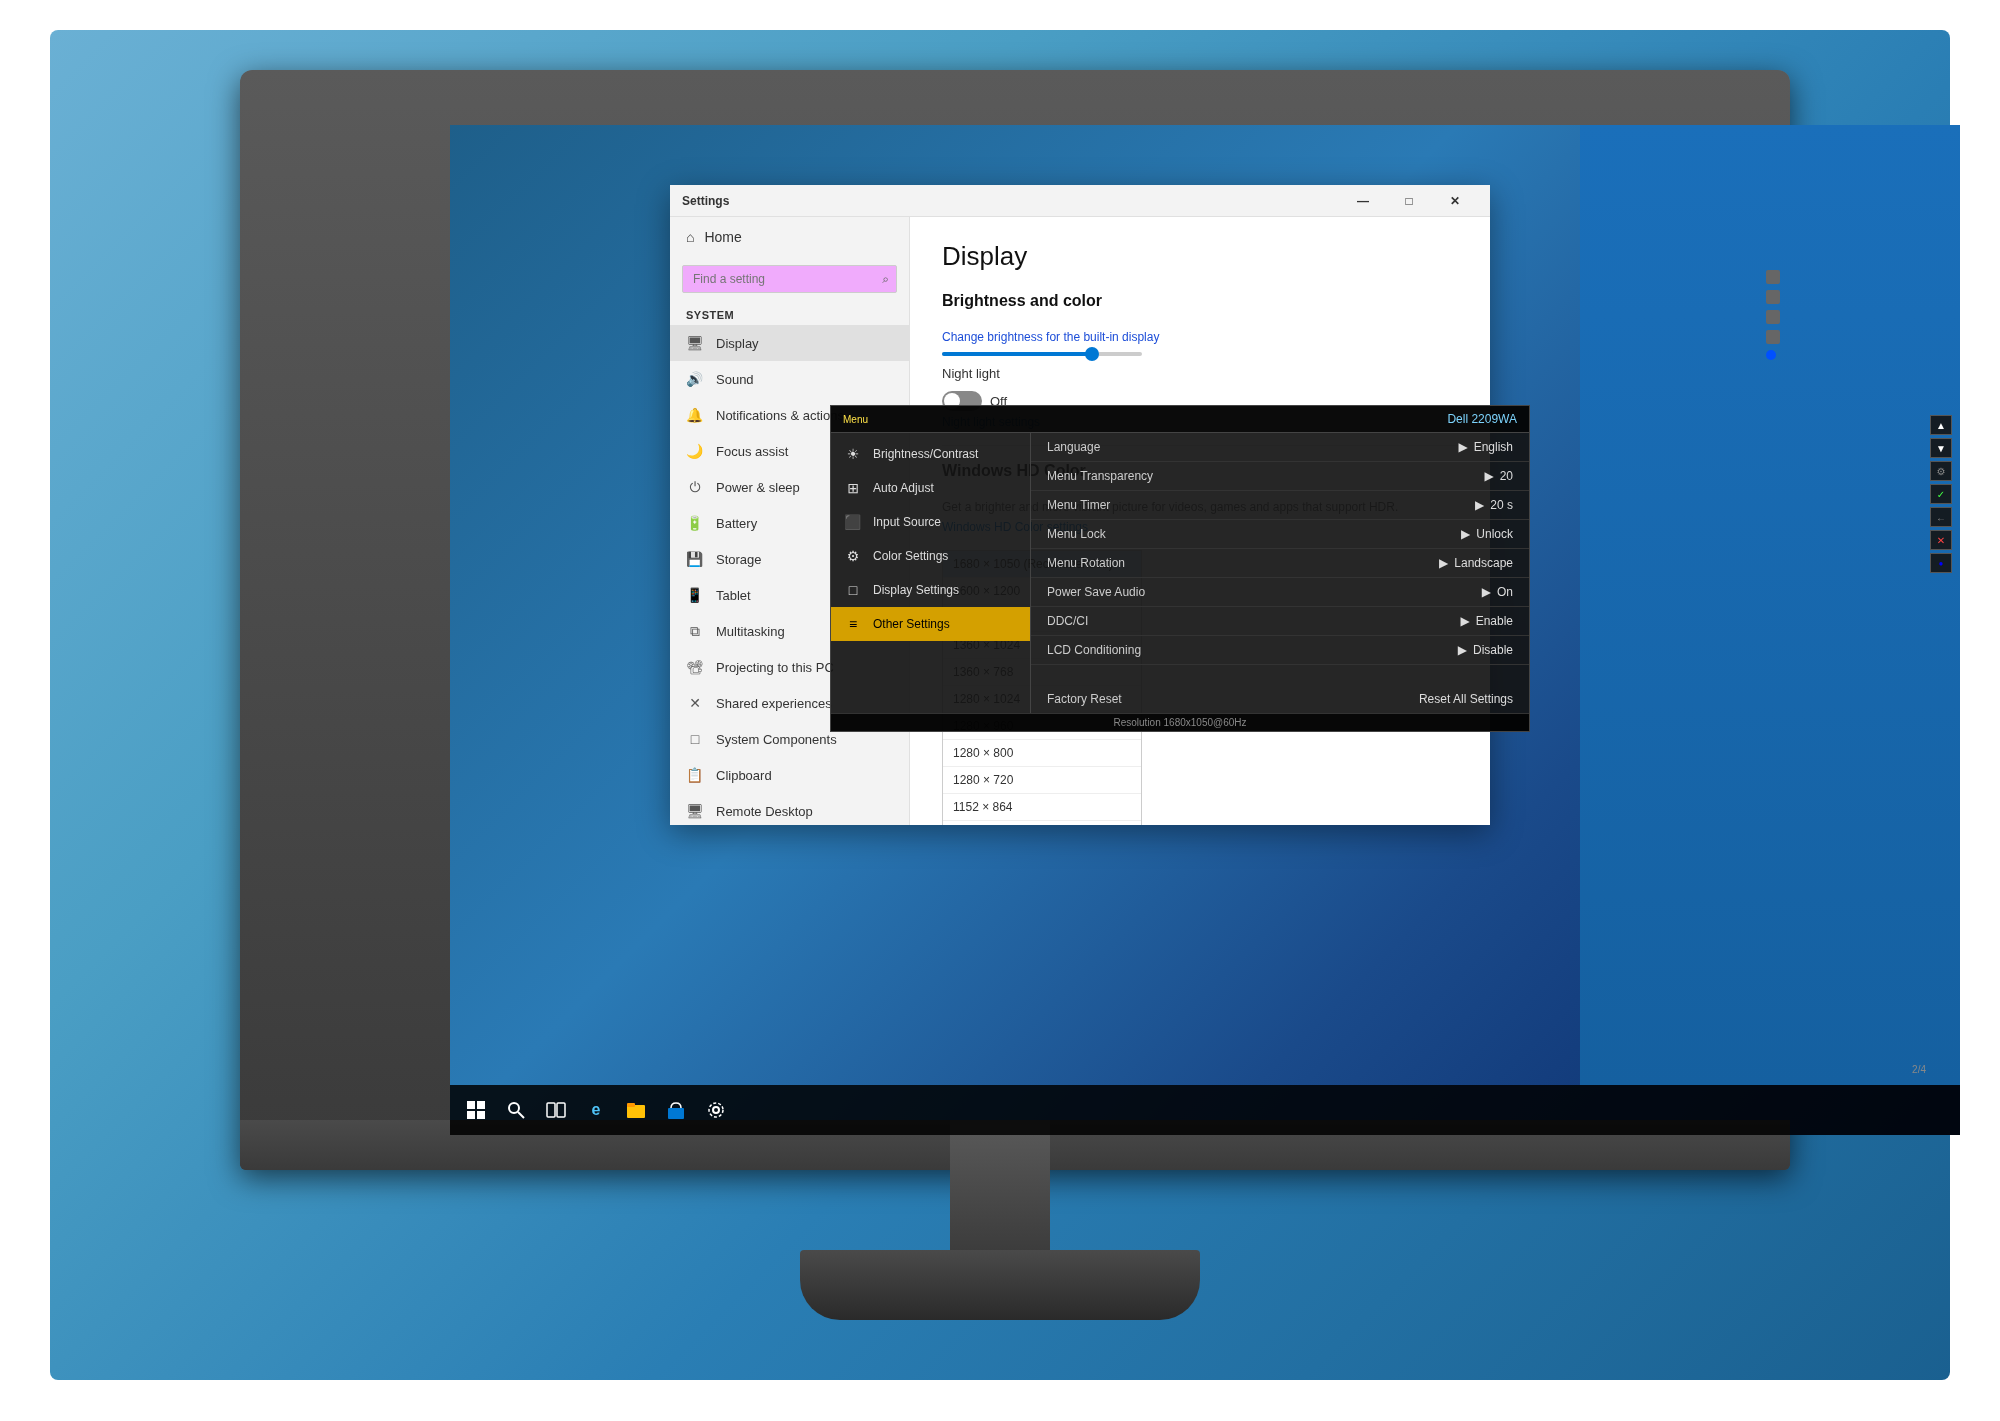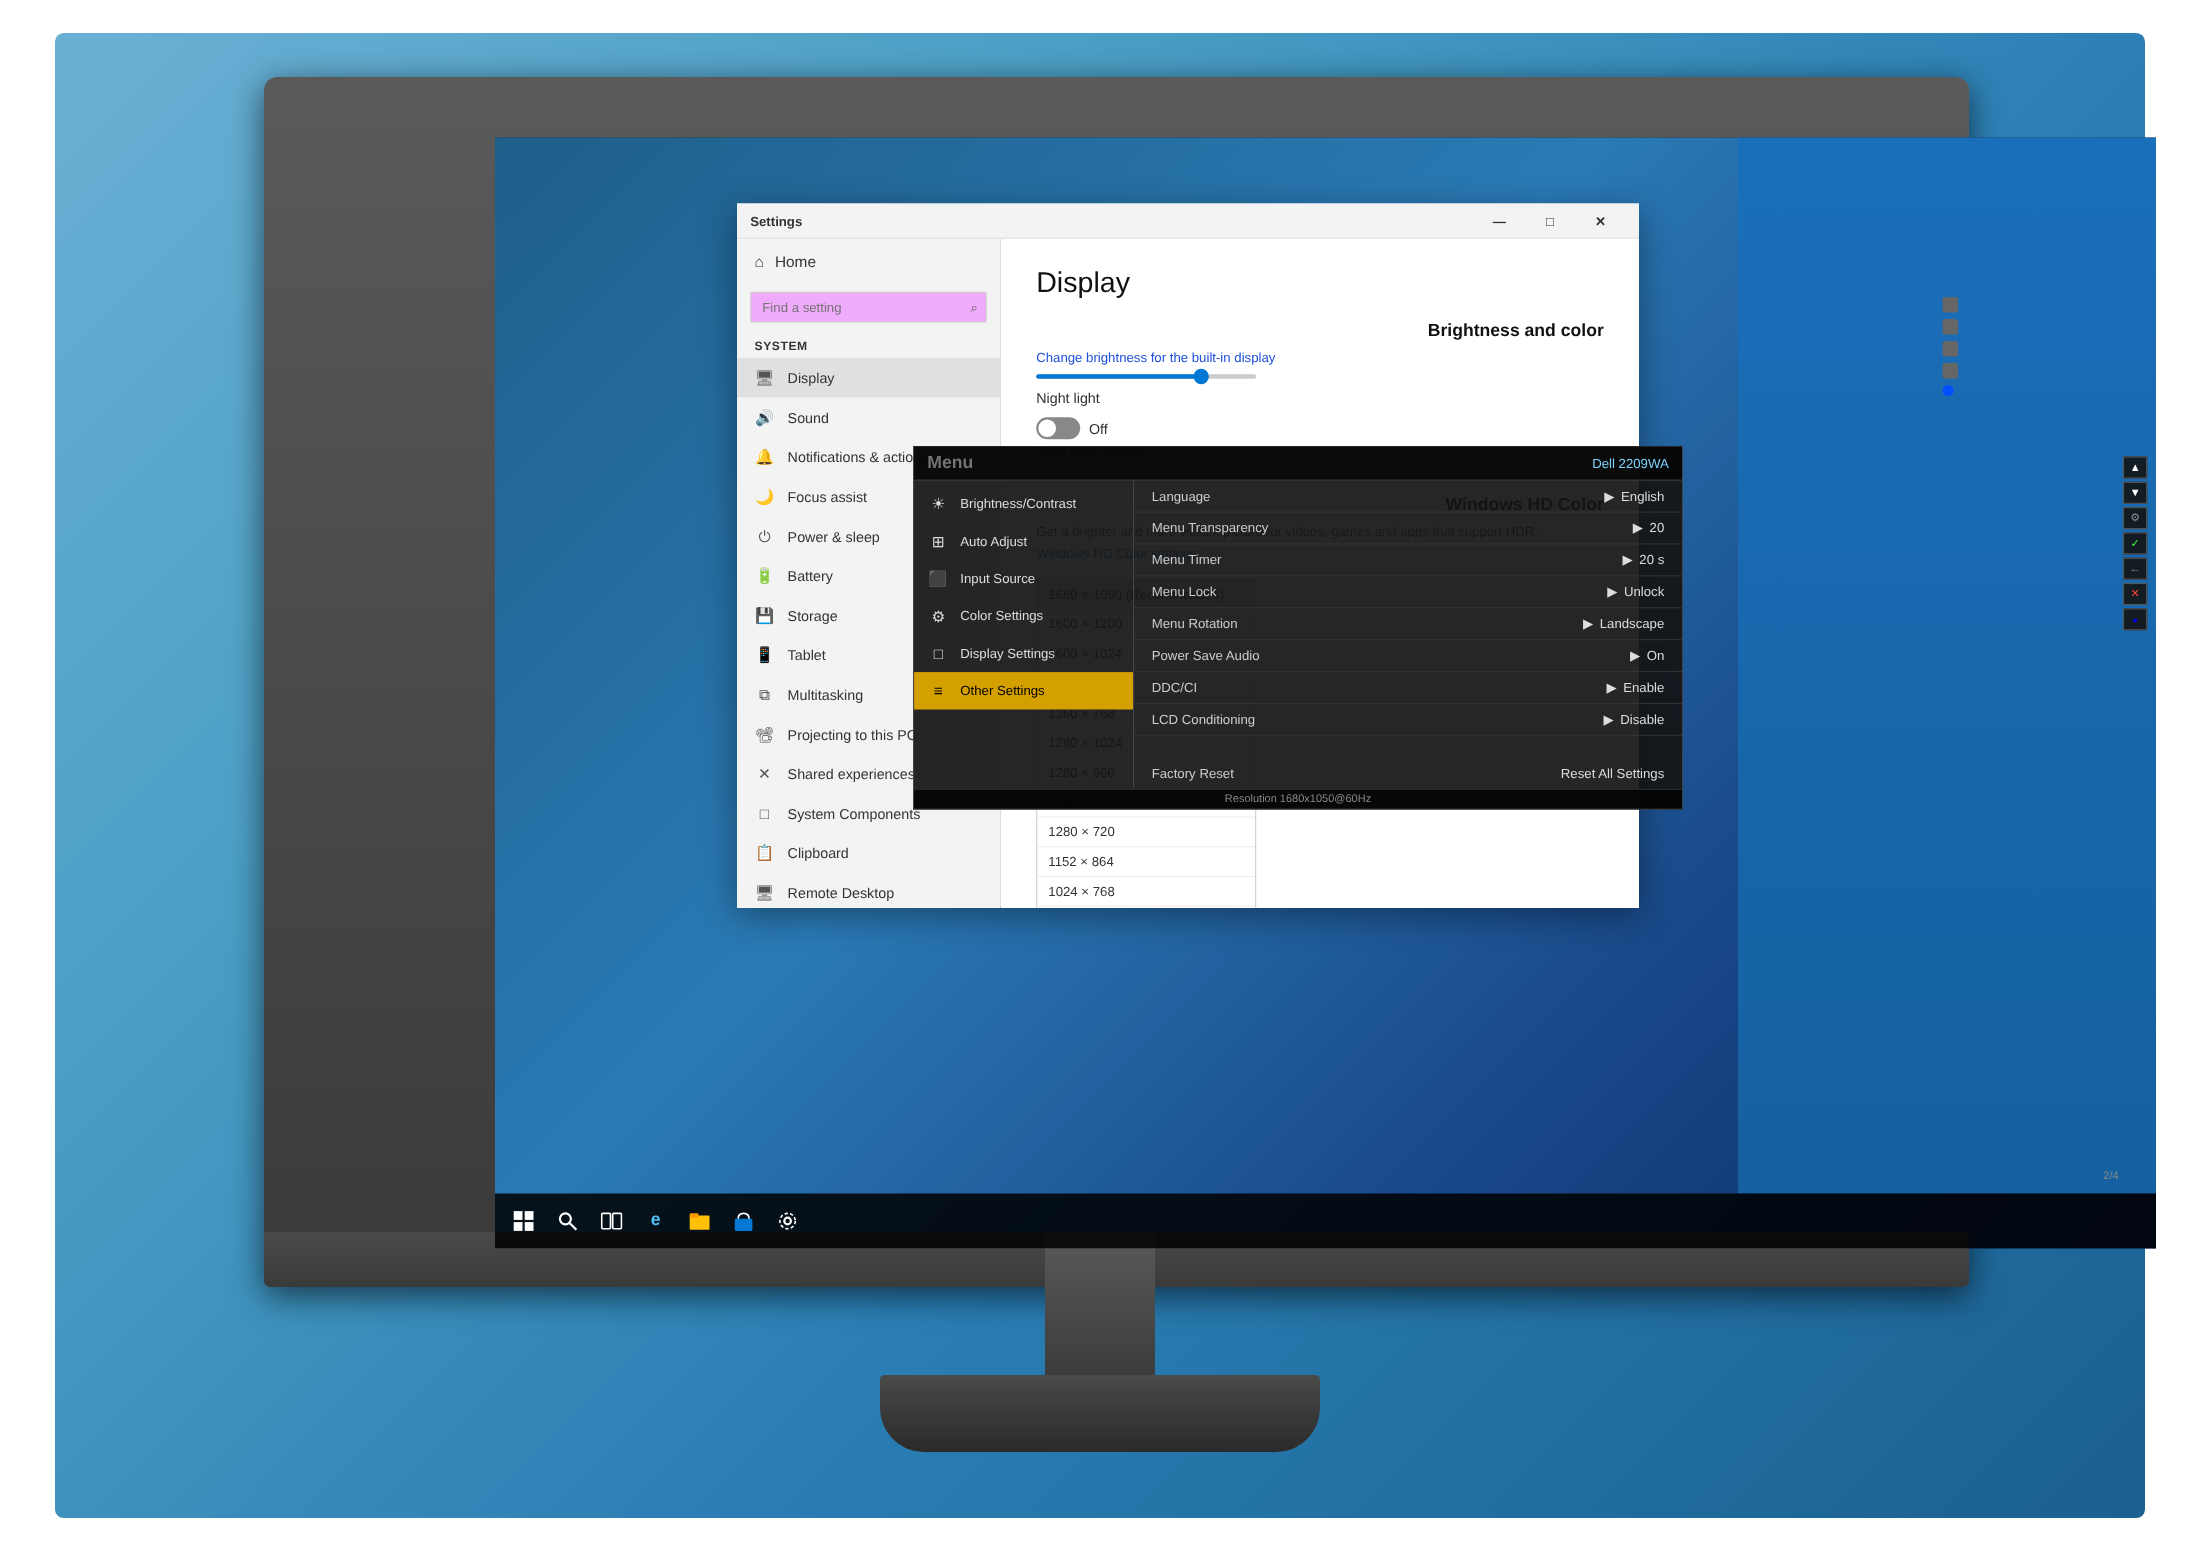--- a/index.html
+++ b/index.html
@@ -208,22 +208,21 @@
       font-size: 26px;
       font-weight: 300;
       color: #111;
       margin-bottom: 20px;
     }
 
     .section-heading {
       font-size: 16px;
       font-weight: 600;
       color: #111;
-      margin-bottom: 8px;
-      text-align: right;
+      margin-bottom: 20px;
     }
 
     .section-desc {
       font-size: 12px;
       color: #1d4ed8;
       margin-bottom: 6px;
     }
 
     .brightness-slider-container {
       margin: 8px 0 6px;
@@ -336,23 +335,23 @@
 
     .osd-title-bar {
       display: flex;
       justify-content: space-between;
       align-items: center;
       padding: 6px 12px;
       background: rgba(0,0,0,0.7);
       border-bottom: 1px solid #444;
     }
     .osd-title {
-      font-size: 16px;
-      color: #737373;
-      font-weight: 700;
+      font-size: 10px;
+      color: #fde047;
+      font-weight: 400;
     }
     .osd-model {
       font-size: 12px;
       color: #7dd3fc;
     }
 
     .osd-body {
       display: flex;
     }
 

